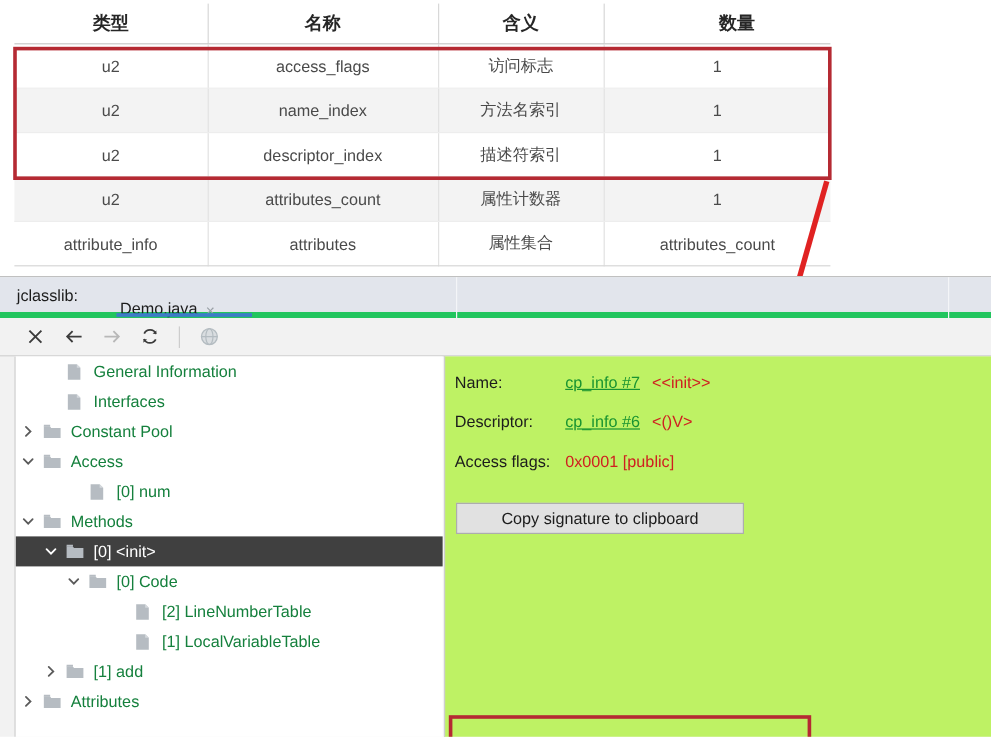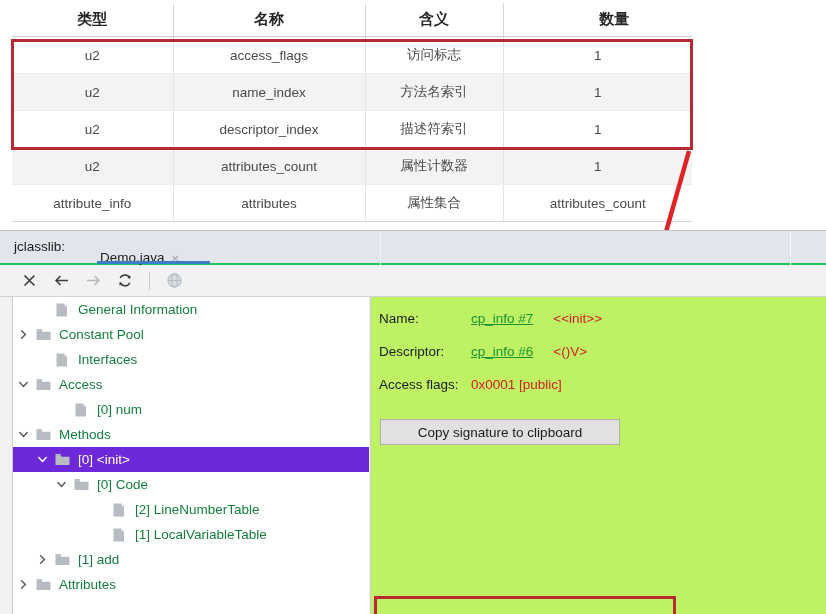--- a/index.html
+++ b/index.html
@@ -105,21 +105,21 @@
   }
 
   
   #tab-strip {
     position: absolute;
     left: 0;
     top: 0;
     width: 826px;
     height: 34px;
     background: #e2e5ec;
-    border-bottom: 2px solid #22c55e;
+    border-bottom: 5px solid #22c55e;
     box-sizing: border-box;
   }
   #tab-divider-1 {
     position: absolute;
     left: 380px; top: 0; width: 1px; height: 34px;
     background: #f4f5f8;
   }
   #tab-divider-2 {
     position: absolute;
     left: 790px; top: 0; width: 1px; height: 34px;
@@ -228,21 +228,21 @@
     position: relative;
     height: 25px;
     display: flex;
     align-items: center;
     font-size: 13.5px;
     color: #15803d;
     white-space: nowrap;
     cursor: default;
   }
   .tree-row.selected {
-    background: #6d28d9;
+    background: #404040;
     color: #ffffff;
   }
   .tw {
     width: 20px;
     min-width: 20px;
     display: flex;
     align-items: center;
     justify-content: center;
     cursor: pointer;
   }
@@ -272,21 +272,21 @@
   }
   .dl-key {
     width: 92px;
     min-width: 92px;
     color: #1c1c1c;
   }
   .dl-link {
     color: #1a9431;
     text-decoration: underline;
     cursor: pointer;
-    margin-right: 20px;
+    margin-right: 10px;
   }
   .dl-val {
     color: #cf2020;
   }
   #copy-sig-btn {
     margin-top: 9px;
     margin-left: 1px;
     width: 240px;
     height: 26px;
     background: #e1e1e1;
@@ -429,44 +429,44 @@
           <span class="tw"></span>
           <span class="ticon">
             <svg width="12" height="14" viewBox="0 0 12 14">
               <path d="M0.5 0.5 h7.5 l3 3 v10 h-10.5 z" fill="#b6bcc2"></path>
               <path d="M8 0.5 v3 h3 z" fill="#d5d9dd"></path>
             </svg>
           </span>
           <span class="tlabel">General Information</span>
         </div>
         <div class="tree-row">
+          <span style="display: inline-block; width: 19px; min-width: 19px;"></span>
+          <span class="tw"></span>
+          <span class="ticon">
+            <svg width="12" height="14" viewBox="0 0 12 14">
+              <path d="M0.5 0.5 h7.5 l3 3 v10 h-10.5 z" fill="#b6bcc2"></path>
+              <path d="M8 0.5 v3 h3 z" fill="#d5d9dd"></path>
+            </svg>
+          </span>
+          <span class="tlabel">Interfaces</span>
+        </div>
+        <div class="tree-row">
           <span style="display: inline-block; width: 0px; min-width: 0px;"></span>
           <span class="tw">
             <svg width="11" height="11" viewBox="0 0 11 11">
               <path d="M3.6 1.8 L7.4 5.5 L3.6 9.2" stroke="#5b5b5b" stroke-width="1.5" fill="none" stroke-linecap="round"></path>
             </svg>
           </span>
           <span class="ticon">
             <svg width="15" height="13" viewBox="0 0 15 13">
               <path d="M0.5 2.2 h5 l1.2 1.5 h7.8 v8.3 h-14 z" fill="#b6bcc2"></path>
               <path d="M0.5 1.0 h5.3 v1.4 h-5.3 z" fill="#b6bcc2"></path>
             </svg>
           </span>
           <span class="tlabel">Constant Pool</span>
-        </div>
-        <div class="tree-row">
-          <span style="display: inline-block; width: 19px; min-width: 19px;"></span>
-          <span class="tw"></span>
-          <span class="ticon">
-            <svg width="12" height="14" viewBox="0 0 12 14">
-              <path d="M0.5 0.5 h7.5 l3 3 v10 h-10.5 z" fill="#b6bcc2"></path>
-              <path d="M8 0.5 v3 h3 z" fill="#d5d9dd"></path>
-            </svg>
-          </span>
-          <span class="tlabel">Interfaces</span>
         </div>
         <div class="tree-row">
           <span style="display: inline-block; width: 0px; min-width: 0px;"></span>
           <span class="tw">
             <svg width="11" height="11" viewBox="0 0 11 11">
               <path d="M1.8 3.6 L5.5 7.4 L9.2 3.6" stroke="#5b5b5b" stroke-width="1.5" fill="none" stroke-linecap="round"></path>
             </svg>
           </span>
           <span class="ticon">
             <svg width="15" height="13" viewBox="0 0 15 13">

